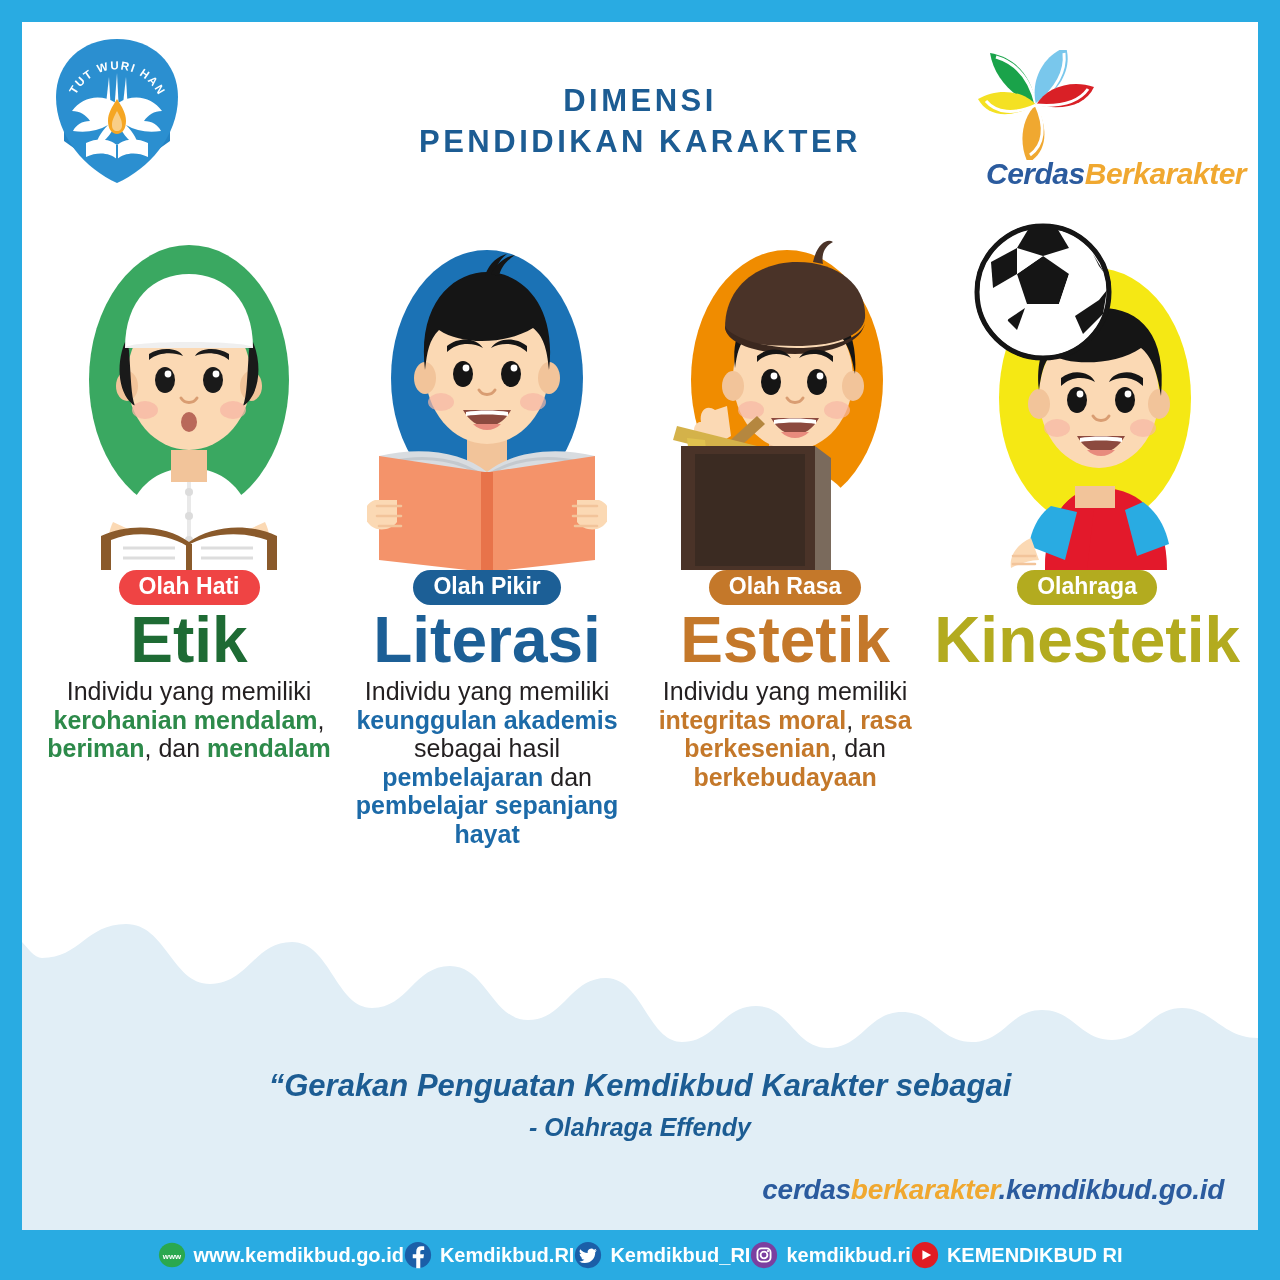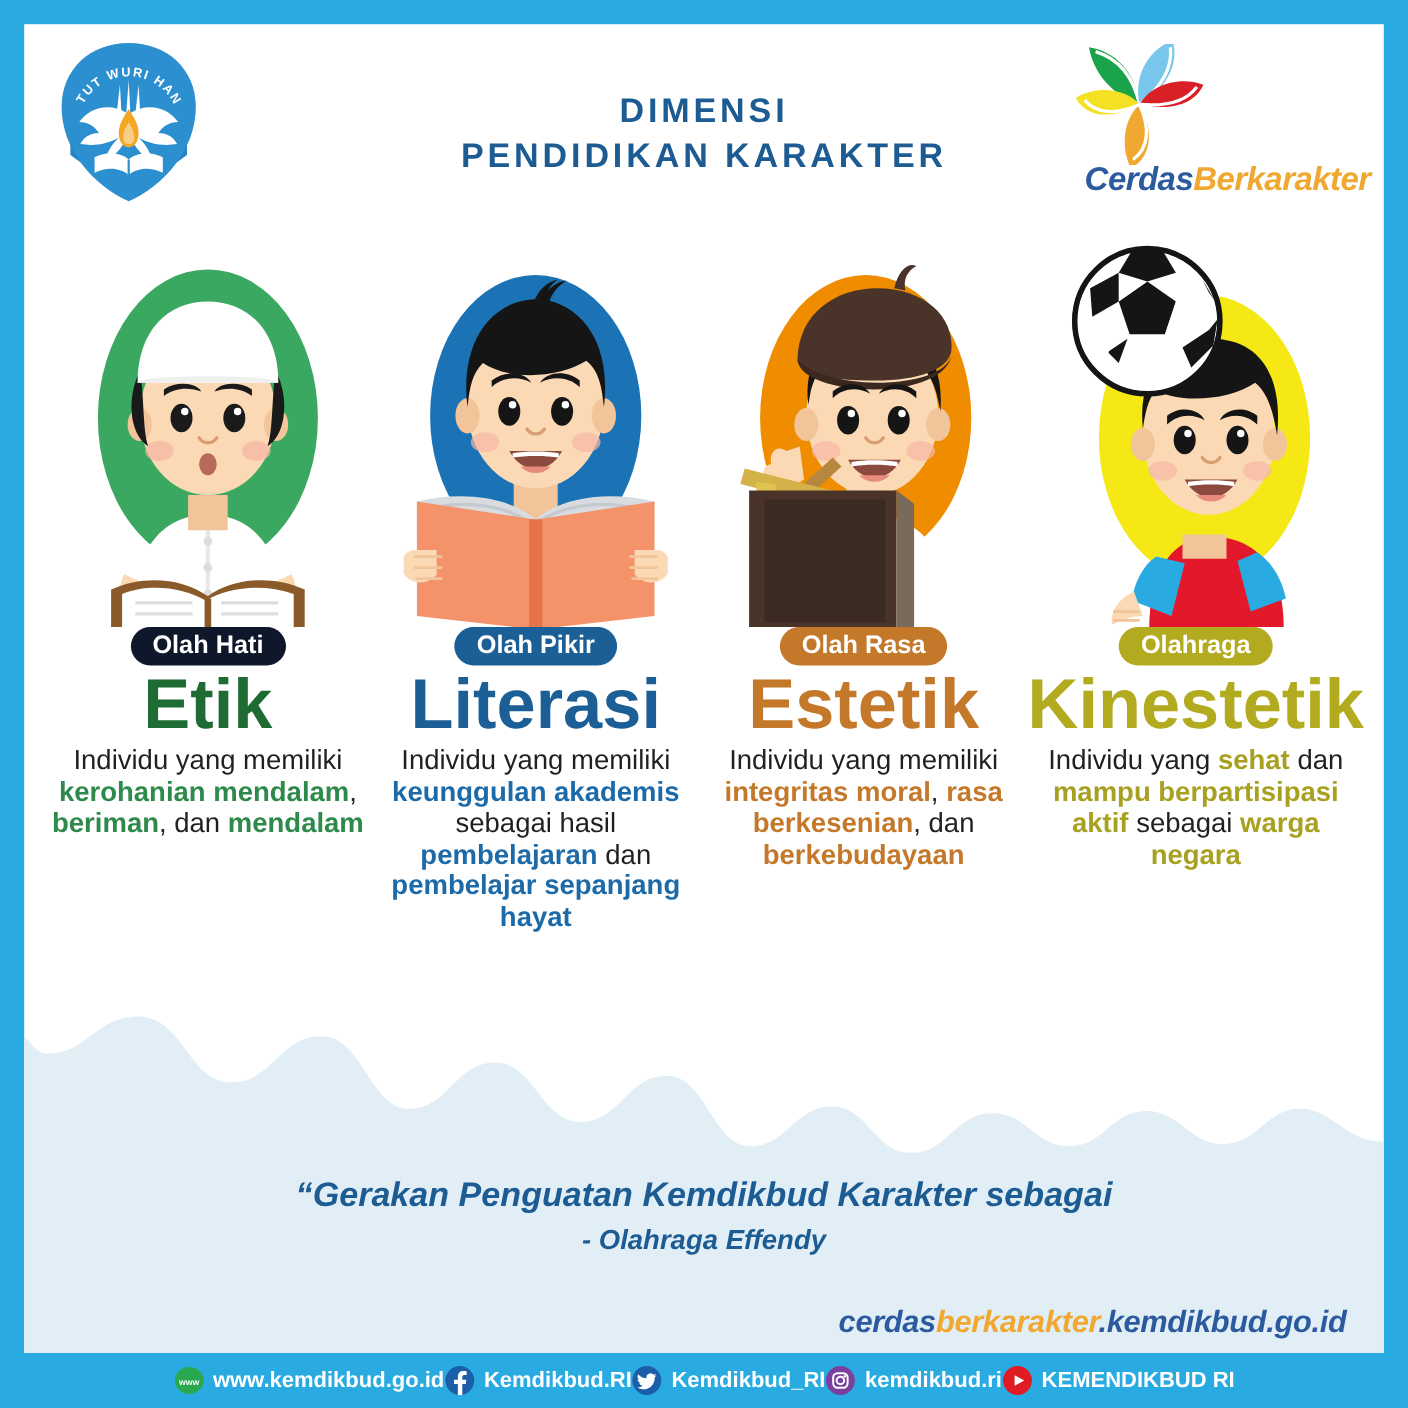--- a/index.html
+++ b/index.html
@@ -20,21 +20,21 @@
 
   
   .header{
     position:relative;
     height:178px;
   }
   .logo-tutwuri{
     position:absolute;left:30px;top:15px;width:130px;height:150px;
   }
   .brand-logo{
-    position:absolute;right:12px;top:18px;width:270px;height:145px;
+    position:absolute;right:12px;top:28px;width:270px;height:145px;
   }
   .brand-word{
     position:absolute;left:10px;bottom:4px;
     font-size:30px;font-style:italic;font-weight:bold;
     white-space:nowrap;letter-spacing:-0.5px;
   }
   .bw-cerdas{color:#2b5b9e;}
   .bw-berkarakter{color:#f0a830;}
   .title-block{
     position:absolute;left:0;right:0;top:58px;text-align:center;
@@ -68,21 +68,21 @@
 
   .badge{
     display:inline-block;
     color:#fff;
     font-weight:bold;
     font-size:23px;
     padding:3px 20px 5px;
     border-radius:20px;
     line-height:1.18;
   }
-  .badge-green{background:#0f172a;}
+  .badge-green{background:#ef4444;}
   .badge-blue{background:#1c5f96;}
   .badge-orange{background:#c4782a;}
   .badge-olive{background:#b3ab1f;}
 
   .dim-title{
     font-size:64px;font-weight:bold;line-height:1.02;
     margin:3px 0 4px;
   }
   .t-green{color:#1e6b34;}
   .t-blue{color:#1c5f96;}
@@ -111,21 +111,21 @@
     position:absolute;left:0;right:0;bottom:88px;
     text-align:center;
     color:#1c5c93;
     font-style:italic;font-weight:bold;
     font-size:31px;line-height:1.2;
   }
   .quote .attrib{
     display:block;font-size:25px;font-weight:bold;margin-top:8px;
   }
   .siteurl{
-    position:absolute;right:34px;bottom:12px;
+    position:absolute;right:34px;bottom:24px;
     font-size:28px;font-style:italic;font-weight:bold;
     letter-spacing:-0.3px;
     text-align:right;
   }
   .u-blue{color:#2b5b9e;}
   .u-orange{color:#f0a830;}
 
   
   .footer{
     position:absolute;left:0;right:0;bottom:0;height:50px;
@@ -418,21 +418,20 @@
             <path d="M60 104 L50 130 L76 148 L100 132 L92 104 Z" fill="#ffffff"></path>
             <path d="M40 120 L58 108 L50 130 Z" fill="#151515"></path>
             <path d="M24 62 L50 48 L50 74 L26 88 Z" fill="#151515"></path>
             <path d="M16 104 L28 88 L46 106 L38 128 Z" fill="#ffffff"></path>
             <circle cx="76" cy="92" r="66" fill="none" stroke="#151515" stroke-width="5"></circle>
           </g>
         </svg>
       </div>
       <div class="badge badge-olive">Olahraga</div>
       <div class="dim-title t-olive">Kinestetik</div>
-      <div class="desc d-olive">Individu yang <b>sehat</b> dan <b>mampu berpartisipasi aktif</b> sebagai <b>warga negara</b></div>
     </div>
   </div>
 
   <div class="cloudwrap">
     <svg viewBox="0 0 1236 318" preserveAspectRatio="none">
       <path d="M0 0 L0 318 L1236 318 L1236 126
                C1200 126 1190 96 1160 96
                C1128 96 1122 128 1090 128
                C1058 128 1052 98 1020 98
                C988 98 982 130 950 130

